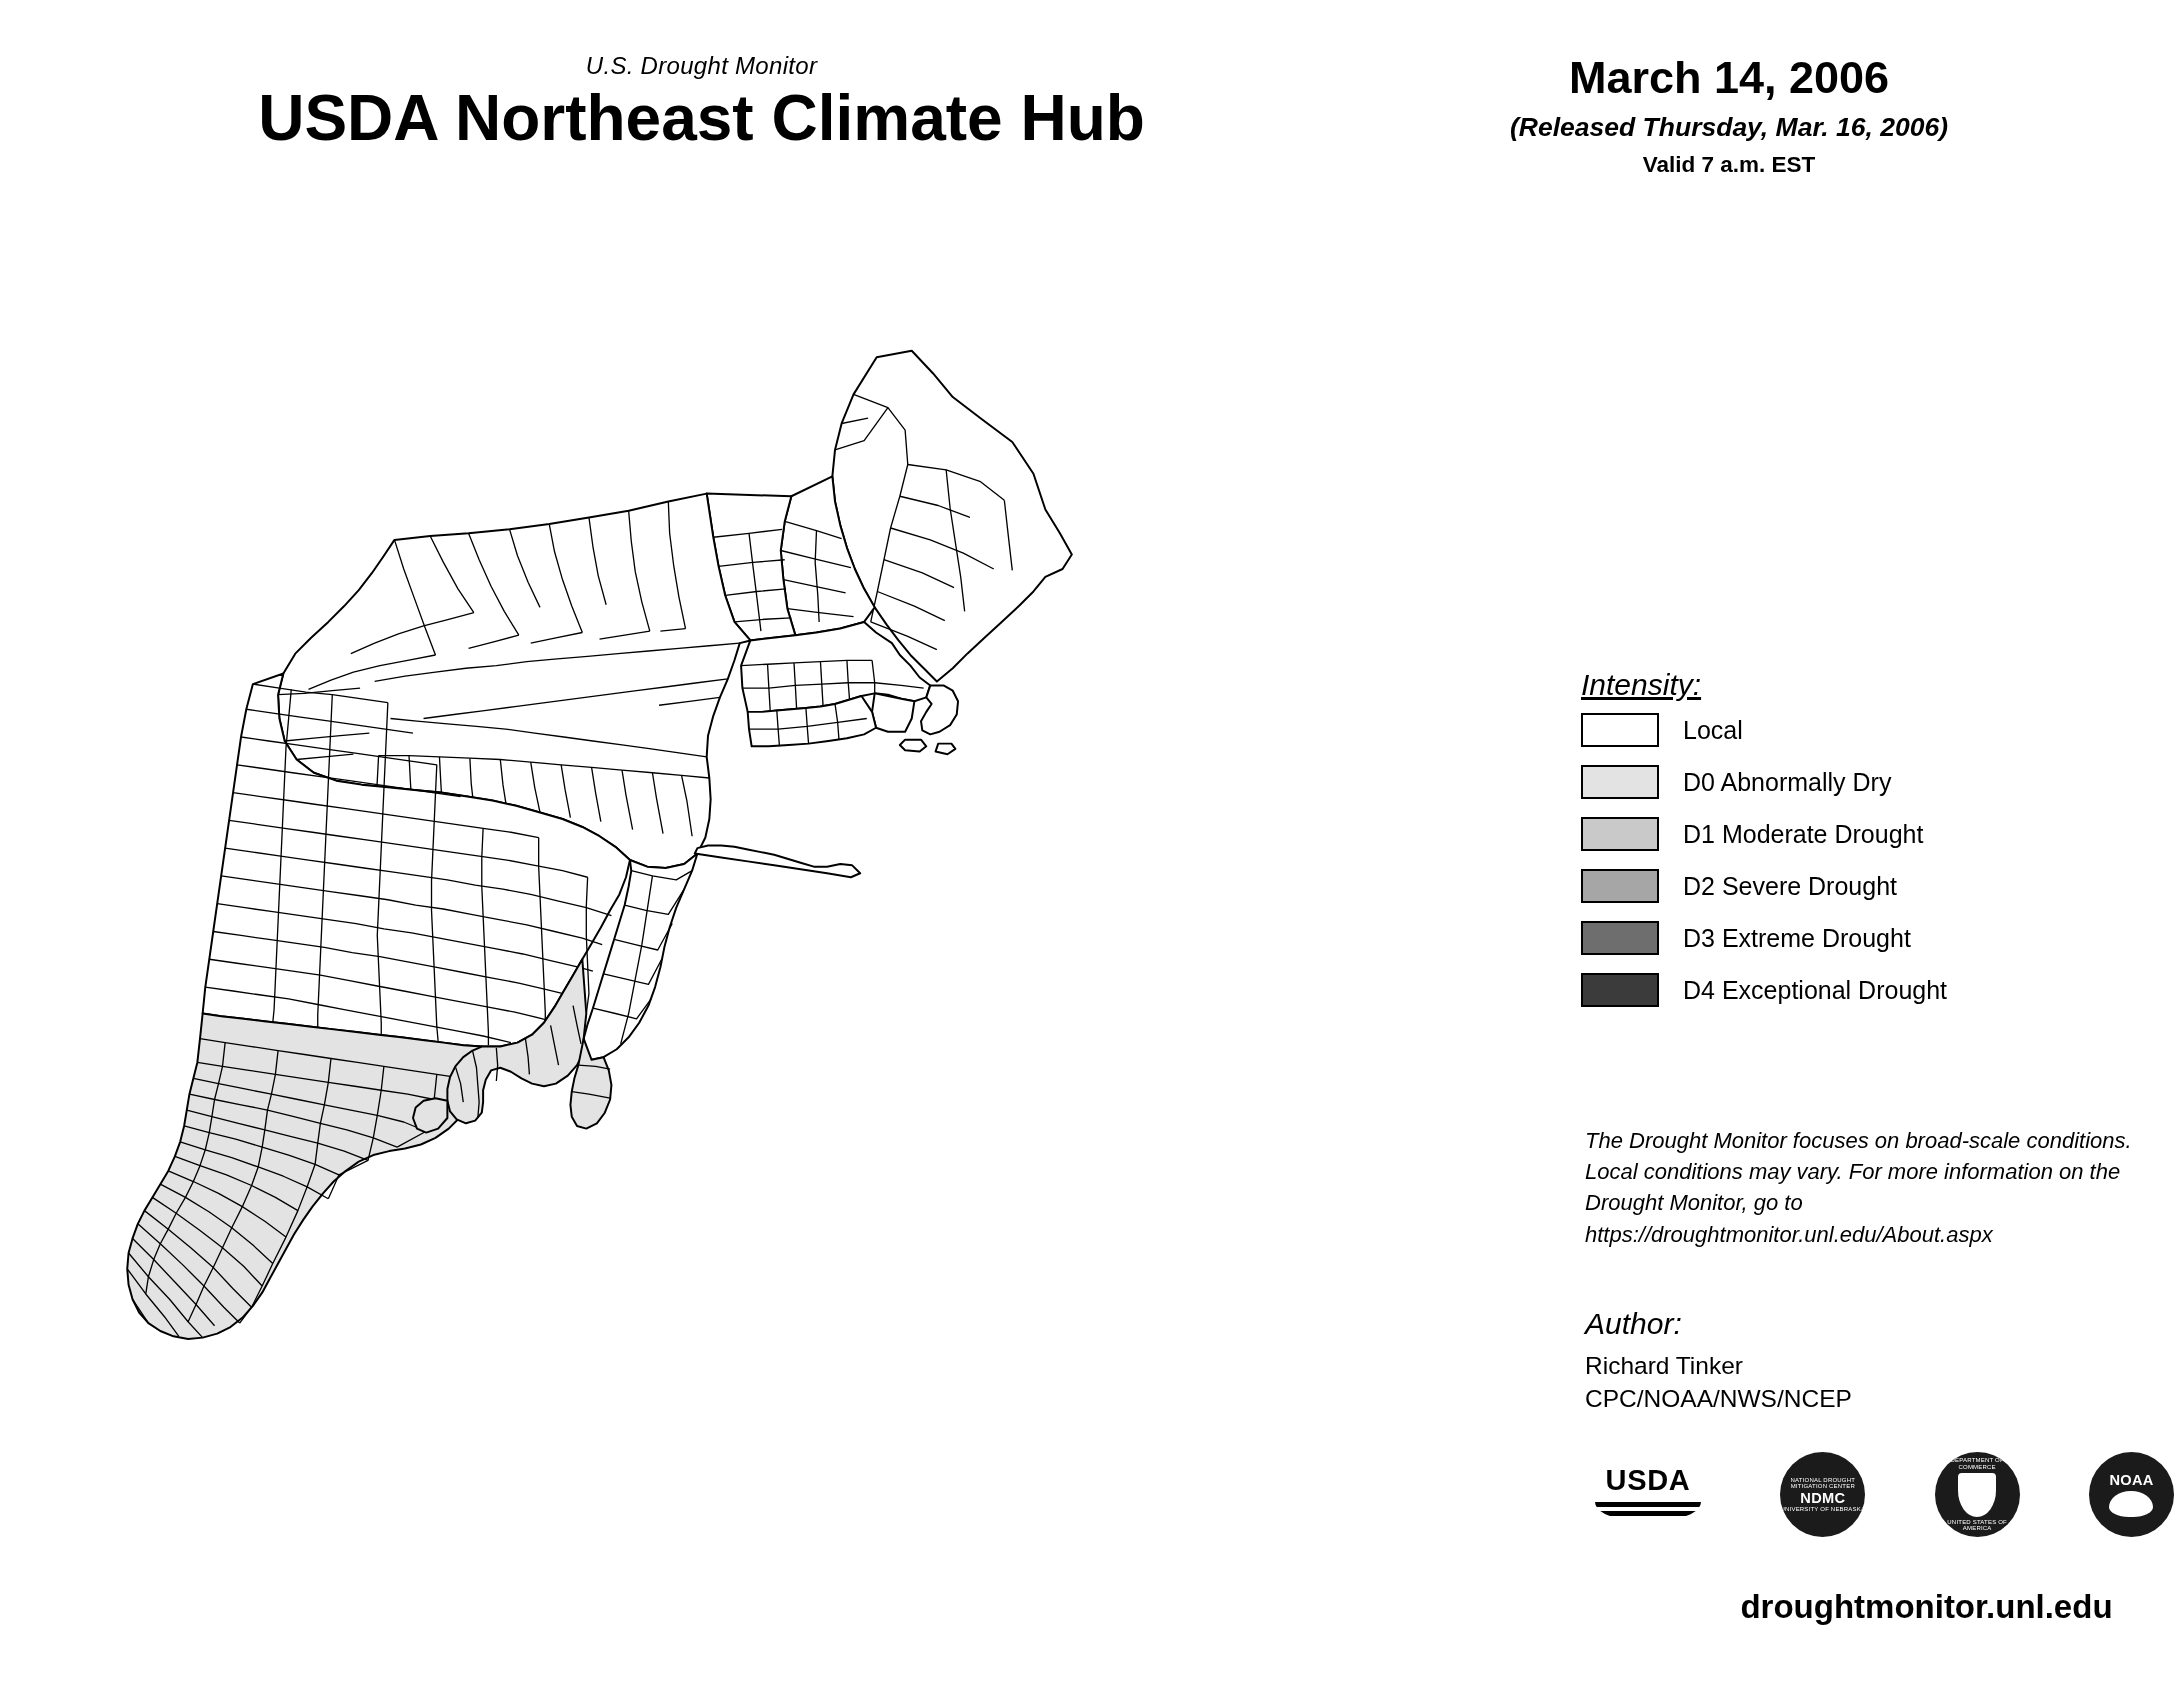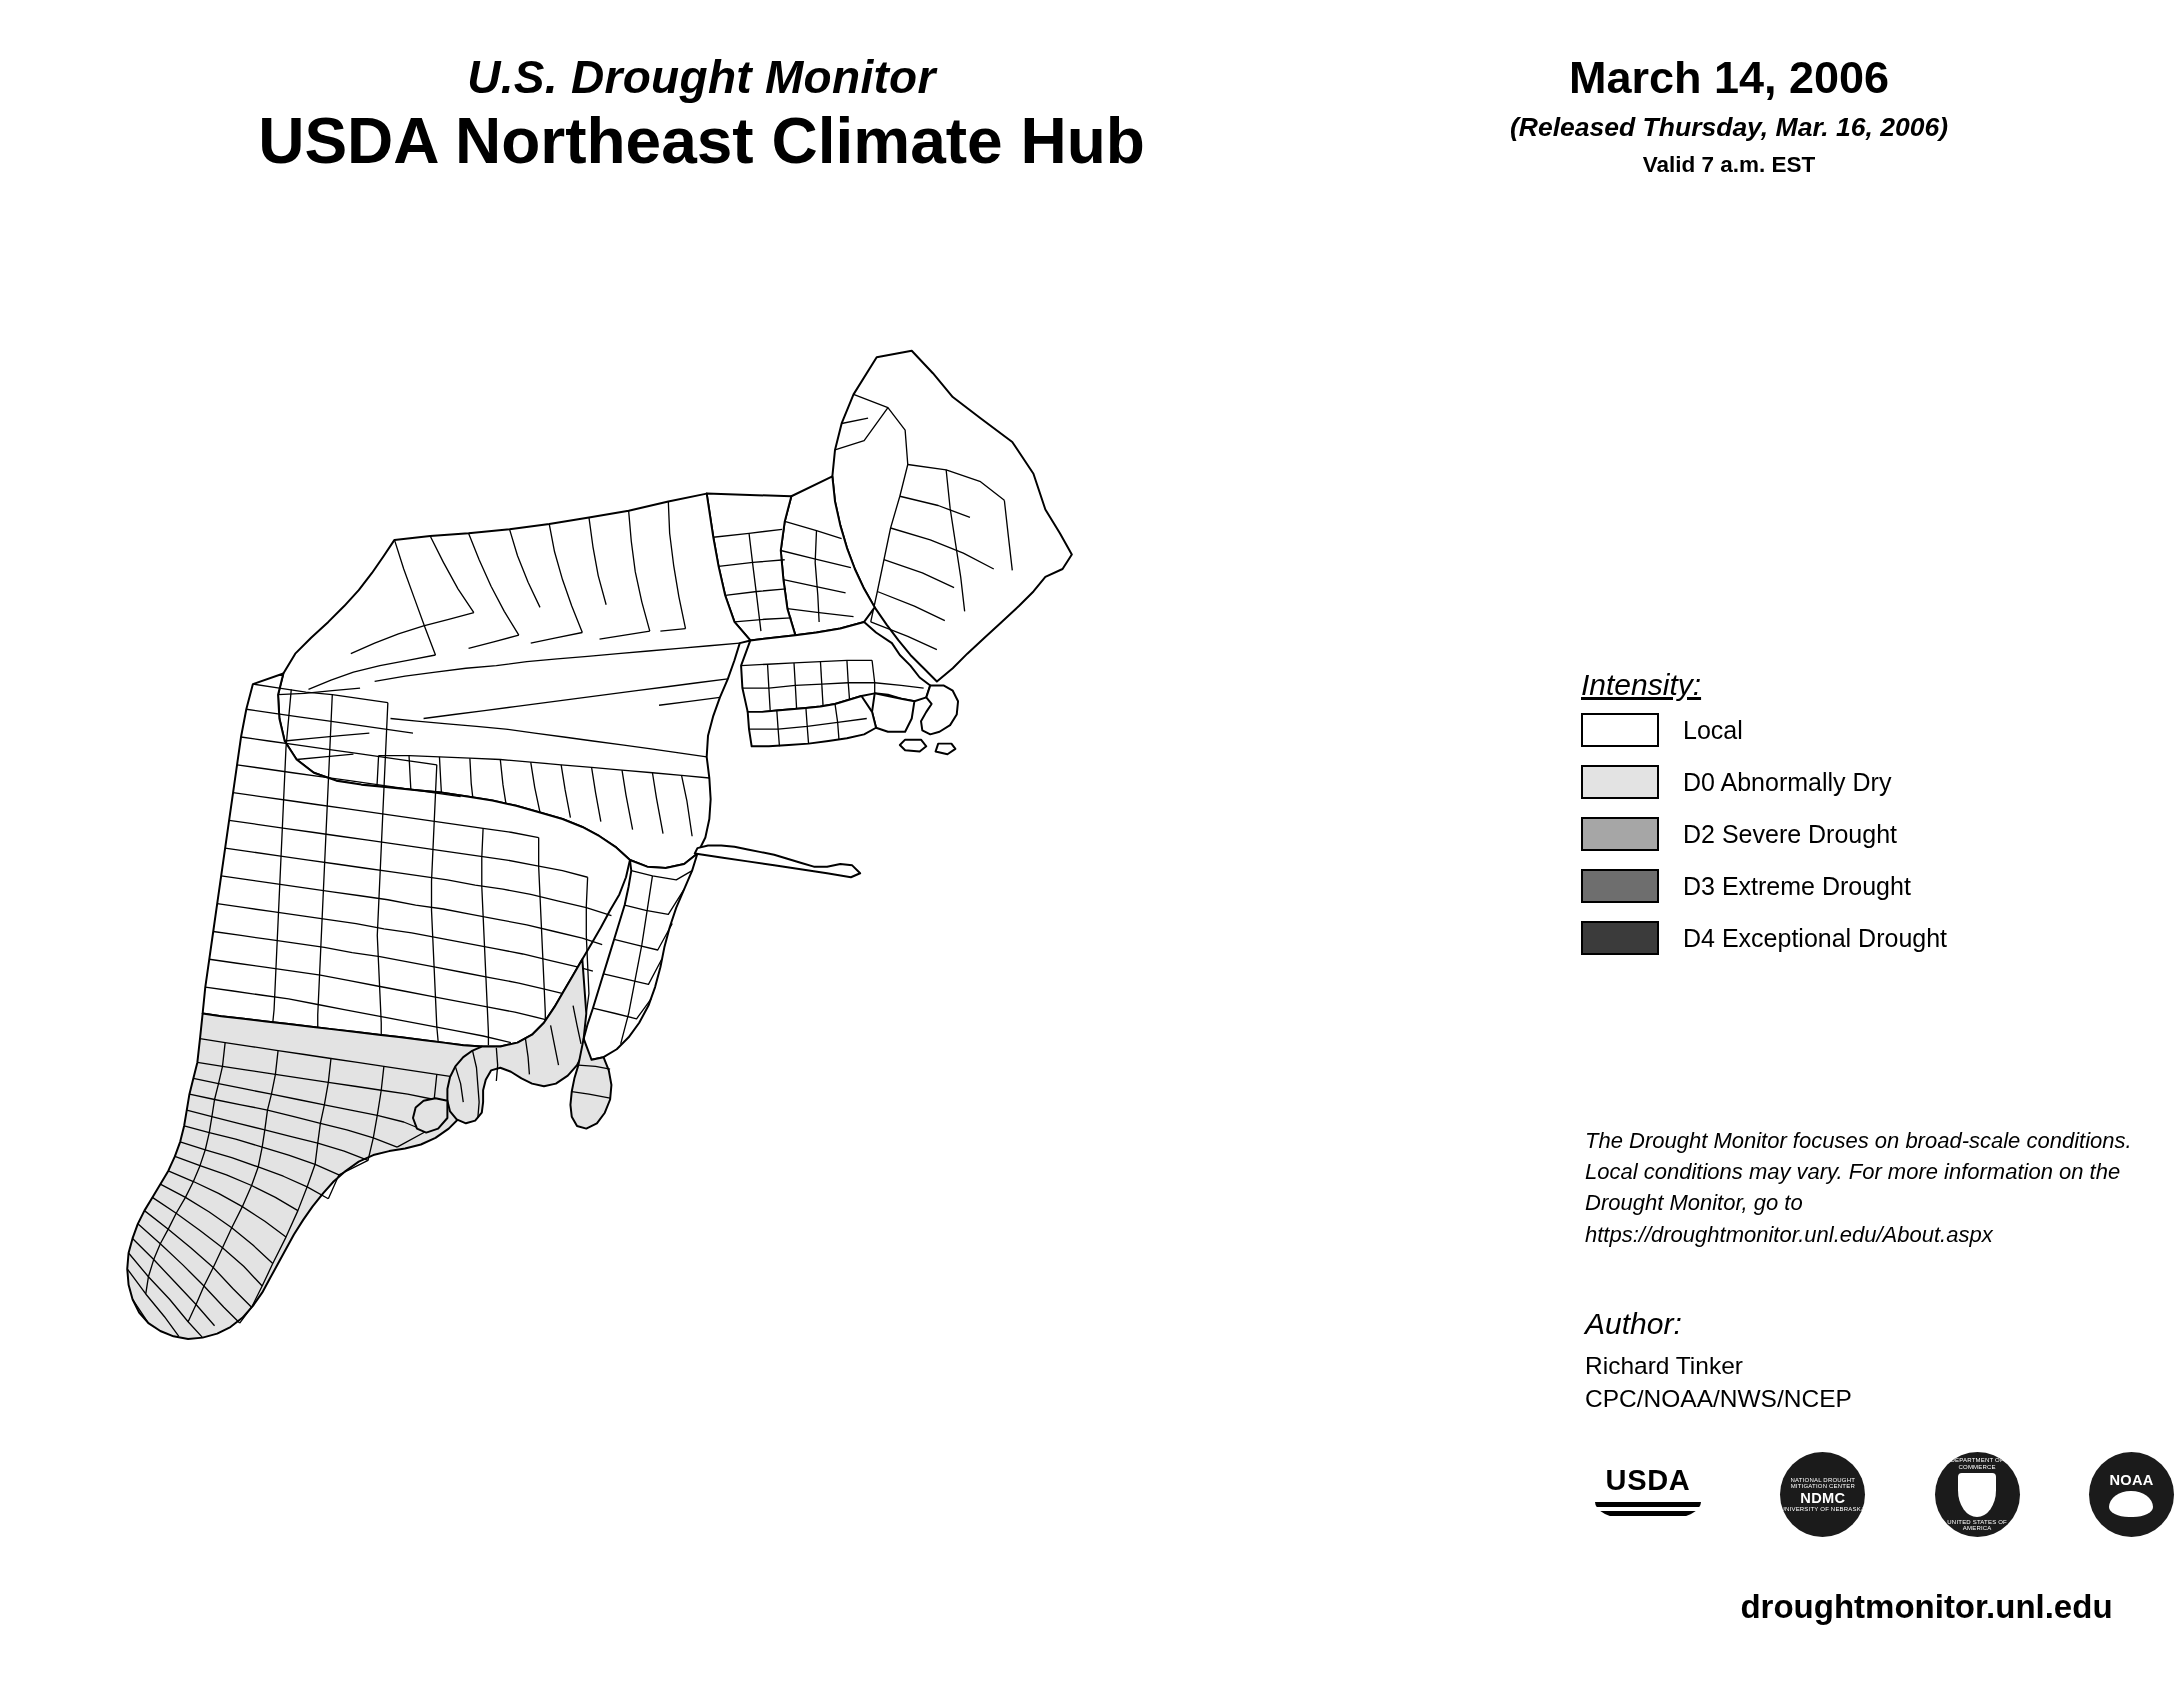--- a/index.html
+++ b/index.html
@@ -19,22 +19,22 @@
   
   #header-title-block {
     position: absolute;
     left: 60px;
     top: 53px;
     width: 1283px;
     text-align: center;
   }
   #dm-supertitle {
     font-style: italic;
-    font-weight: bold;
-    font-size: 46px;
+    font-weight: normal;
+    font-size: 24px;
     letter-spacing: 0.3px;
     line-height: 1.05;
   }
   #hub-title {
     font-weight: bold;
     font-size: 64px;
     line-height: 1.15;
     margin-top: 4px;
   }
 
@@ -463,20 +463,24 @@
   <div class="legend-row">
     <div class="legend-swatch" style="background:#ffffff"></div>
     <div class="legend-label">Local</div>
   </div>
 
   <div class="legend-row">
     <div class="legend-swatch" style="background:#e3e3e3"></div>
     <div class="legend-label">D0 Abnormally Dry</div>
   </div>
 
+  <div class="legend-row">
+    <div class="legend-swatch" style="background:#c9c9c9"></div>
+    <div class="legend-label">D1 Moderate Drought</div>
+  </div>
 
   <div class="legend-row">
     <div class="legend-swatch" style="background:#a6a6a6"></div>
     <div class="legend-label">D2 Severe Drought</div>
   </div>
 
   <div class="legend-row">
     <div class="legend-swatch" style="background:#6e6e6e"></div>
     <div class="legend-label">D3 Extreme Drought</div>
   </div>

